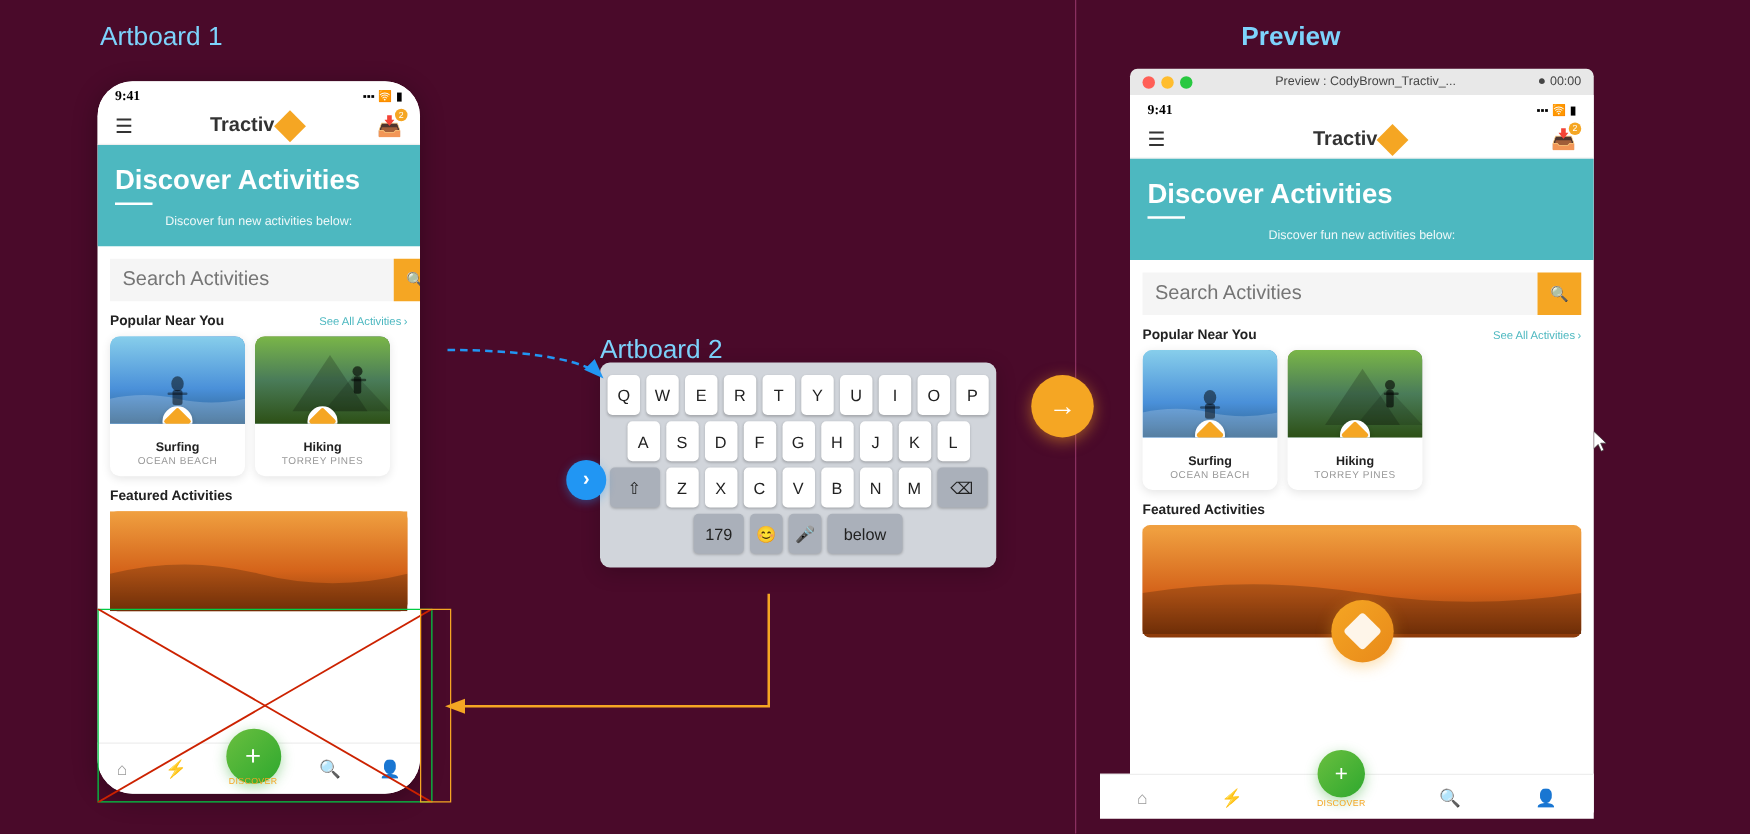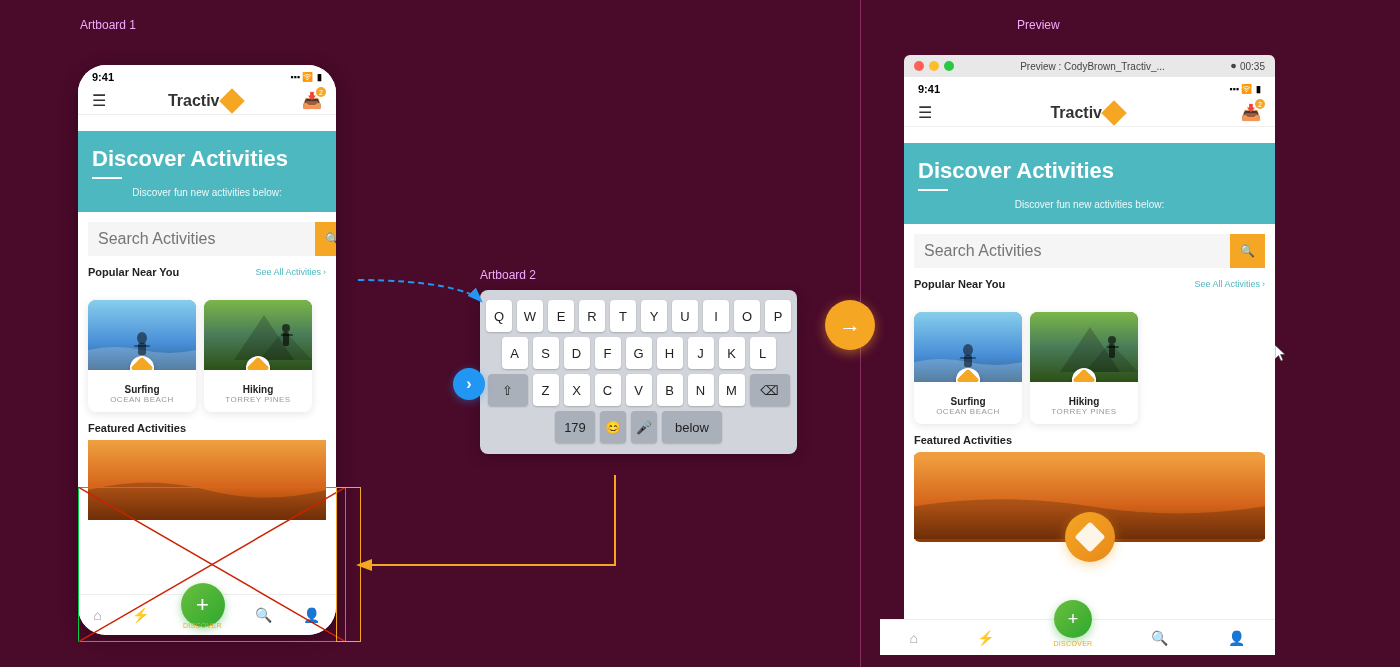--- a/index.html
+++ b/index.html
@@ -17,22 +17,22 @@
       left: 860px;
       top: 0;
       width: 1px;
       height: 667px;
       background: #8a3060;
     }
 
     
     .artboard-label {
       position: absolute;
-      color: #f0abfc;
-      font-size: 12px;
+      color: #7dd3fc;
+      font-size: 21px;
       font-weight: 400;
     }
 
     
     .phone-artboard1 {
       position: absolute;
       top: 65px;
       left: 78px;
       width: 258px;
       height: 570px;
@@ -46,21 +46,21 @@
     .status-bar {
       background: #fff;
       padding: 6px 14px 4px;
       display: flex;
       justify-content: space-between;
       align-items: center;
       font-size: 10px;
       font-weight: 600;
     }
 
-    .status-bar .time { font-size: 11px; font-weight: 700; }
+    .status-bar .time { font-size: 11px; font-weight: 700; font-family: Liberation Serif, serif; }
     .status-icons { display: flex; gap: 3px; align-items: center; font-size: 9px; }
 
     
     .nav-bar {
       background: #fff;
       padding: 4px 14px;
       display: flex;
       justify-content: space-between;
       align-items: center;
       border-bottom: 1px solid #eee;
@@ -82,21 +82,20 @@
       transform: rotate(45deg);
       display: inline-block;
       position: relative;
     }
 
     
     .hero-section {
       background: #4db8c0;
       padding: 16px 14px 14px;
       color: white;
-      margin-top: 16px;
     }
 
     .hero-title {
       font-size: 22px;
       font-weight: 800;
       line-height: 1.1;
       margin-bottom: 6px;
     }
 
     .hero-divider {
@@ -165,21 +164,20 @@
       gap: 8px;
       padding: 0 10px;
     }
 
     .activity-card {
       width: 108px;
       background: #fff;
       border-radius: 8px;
       overflow: hidden;
       box-shadow: 0 2px 8px rgba(0,0,0,0.1);
-      margin-top: 16px;
     }
 
     .card-image {
       width: 100%;
       height: 70px;
       position: relative;
       overflow: hidden;
     }
 
     .card-image-surfing {
@@ -639,21 +637,21 @@
   justify-content: center;
   color: white;
   font-size: 16px;
   font-weight: bold;
   z-index: 40;
   box-shadow: 0 2px 8px rgba(33,150,243,0.4);
 ">›</div>
 
 <div class="divider-line"></div>
 
-<div class="artboard-label" style="top: 18px; left: 1017px;">Preview</div>
+<div class="artboard-label" style="top: 18px; left: 993px; font-weight: bold;">Preview</div>
 
 <div style="
   position: absolute;
   top: 300px;
   left: 825px;
   width: 50px;
   height: 50px;
   background: #f5a623;
   border-radius: 50%;
   display: flex;
@@ -670,21 +668,21 @@
 
   <div class="preview-titlebar">
     <div style="display:flex; gap:5px; align-items:center;">
       <div class="tb-dot tb-red"></div>
       <div class="tb-dot tb-yellow"></div>
       <div class="tb-dot tb-green"></div>
     </div>
     <span class="tb-title" style="font-size:10px; color:#444;">Preview : CodyBrown_Tractiv_...</span>
     <span style="font-size:10px; color:#444; display:flex; align-items:center; gap:4px;">
       <span>⏺</span>
-      <span>00:35</span>
+      <span>00:00</span>
     </span>
   </div>
 
   <div class="preview-phone">
 
     <div class="status-bar">
       <span class="time">9:41</span>
       <div class="status-icons">
         <span>▪▪▪</span>
         <span>🛜</span>

